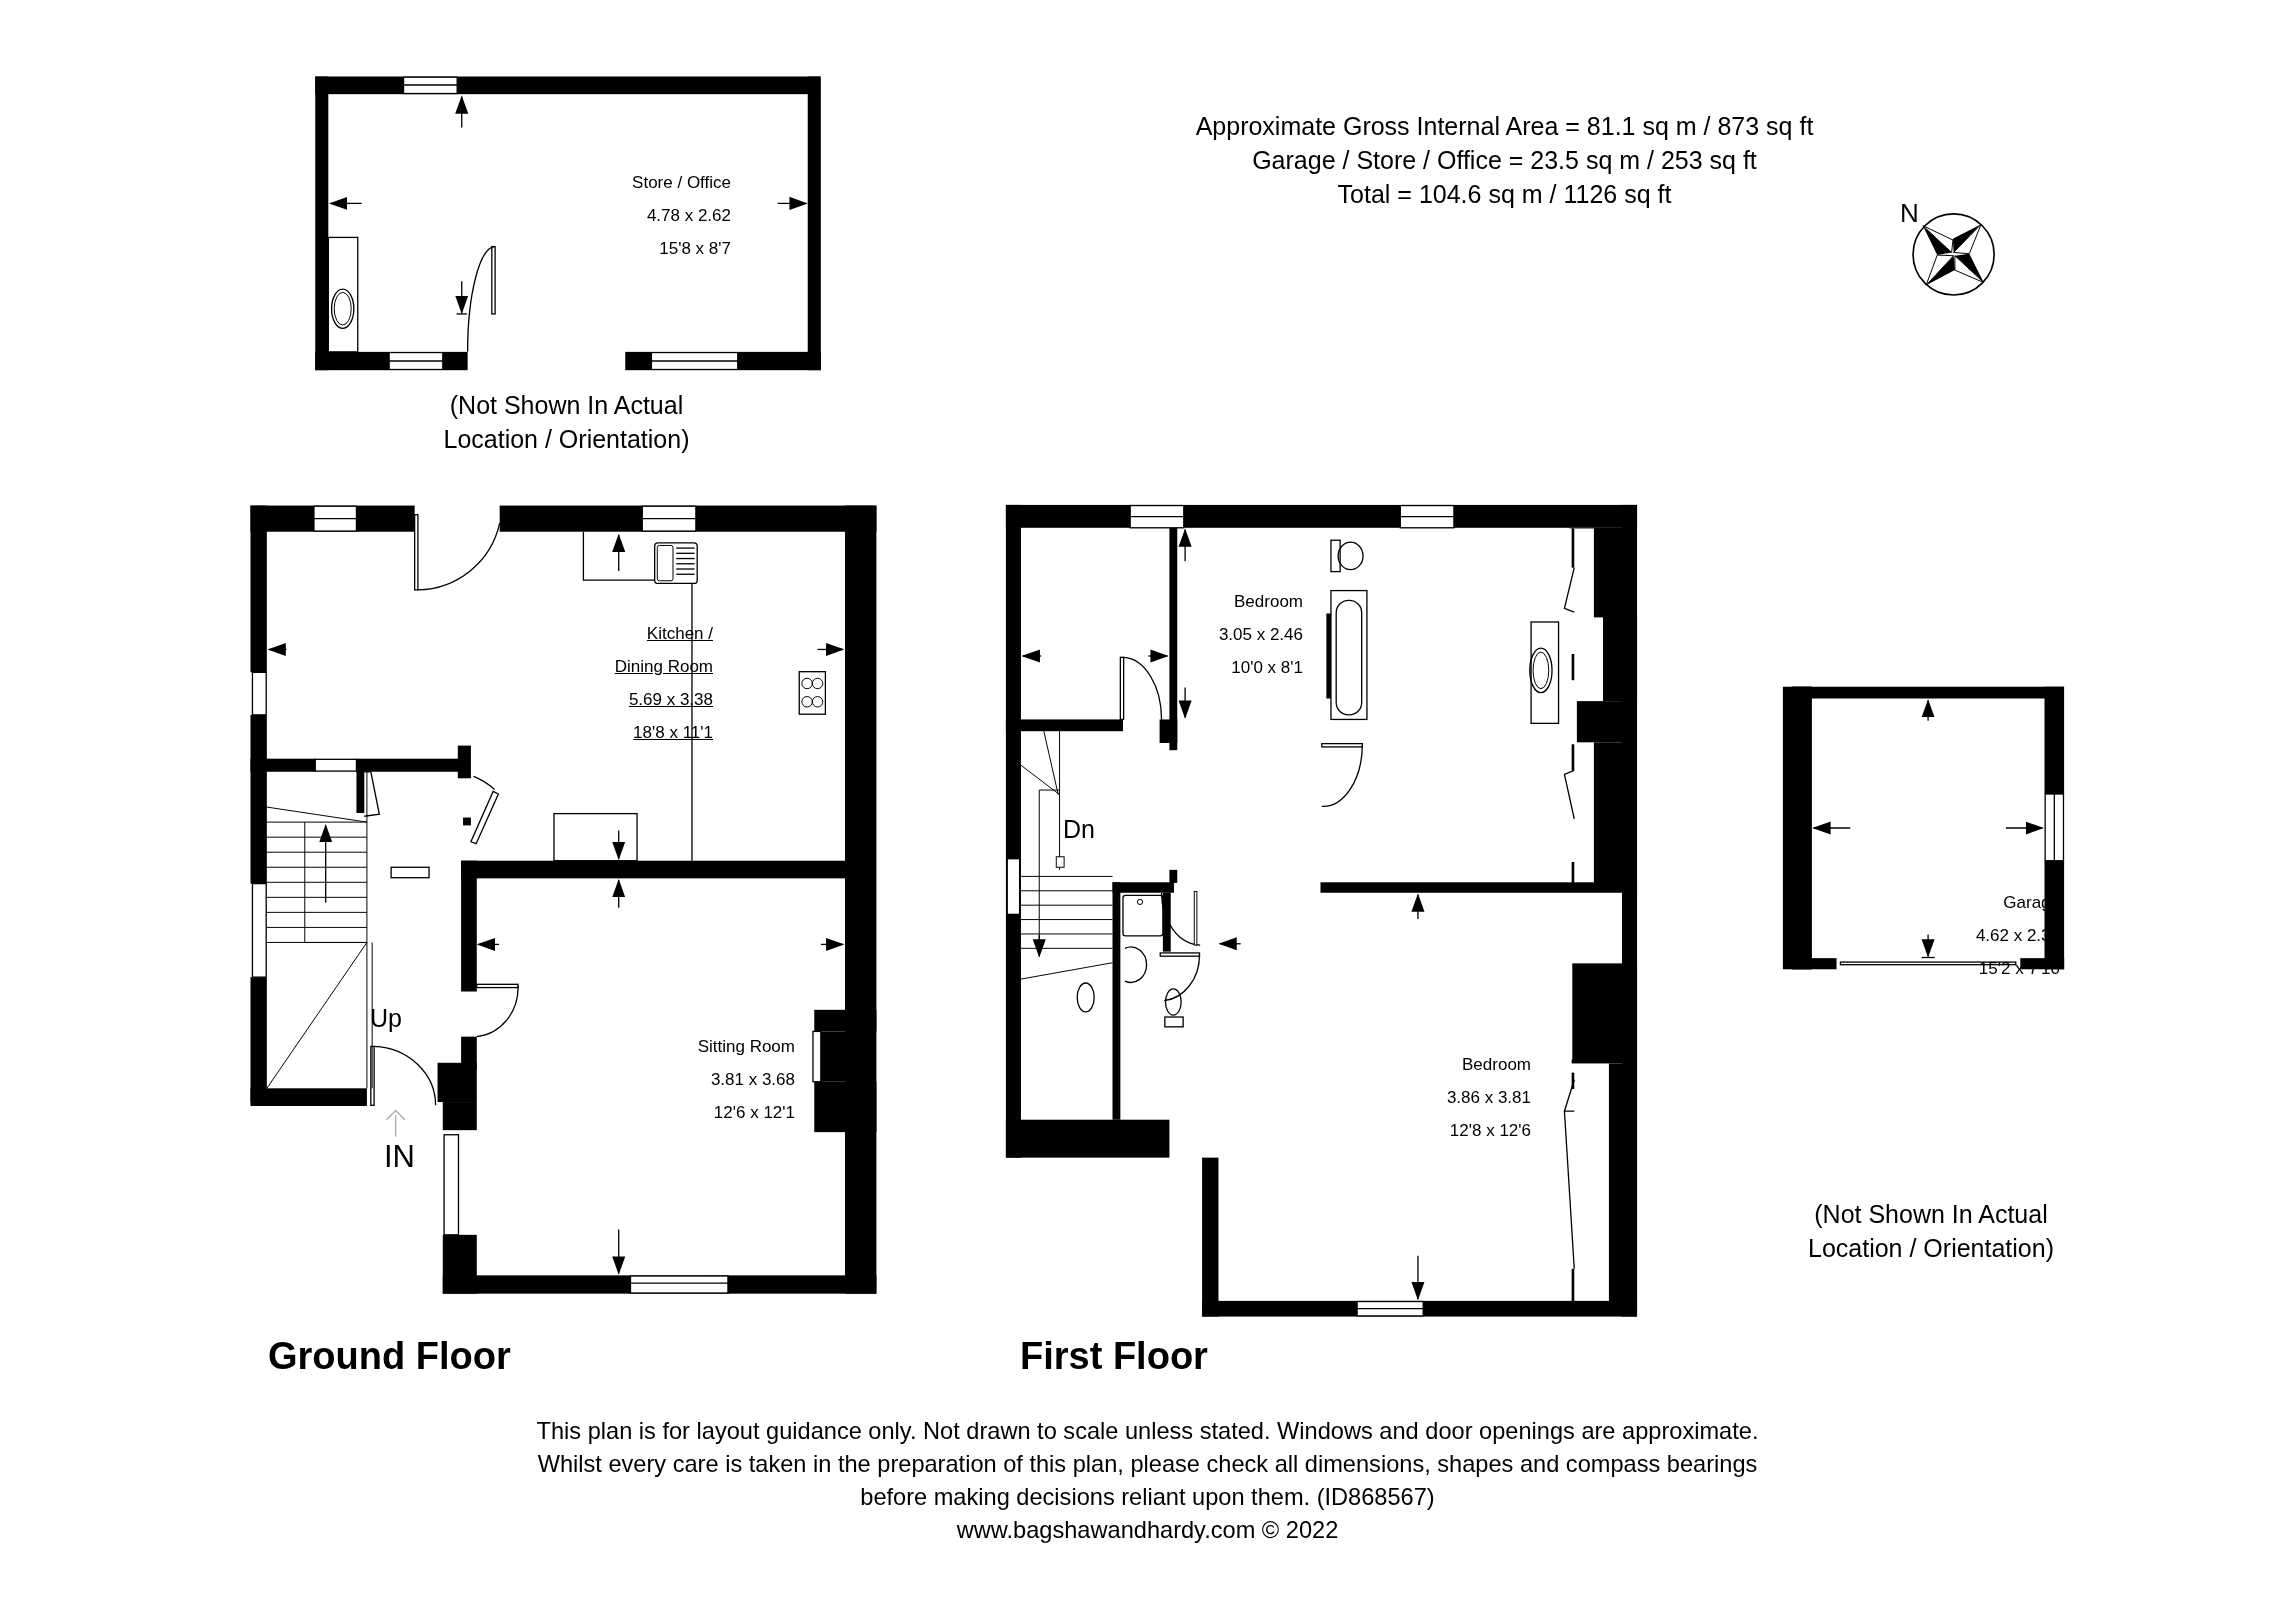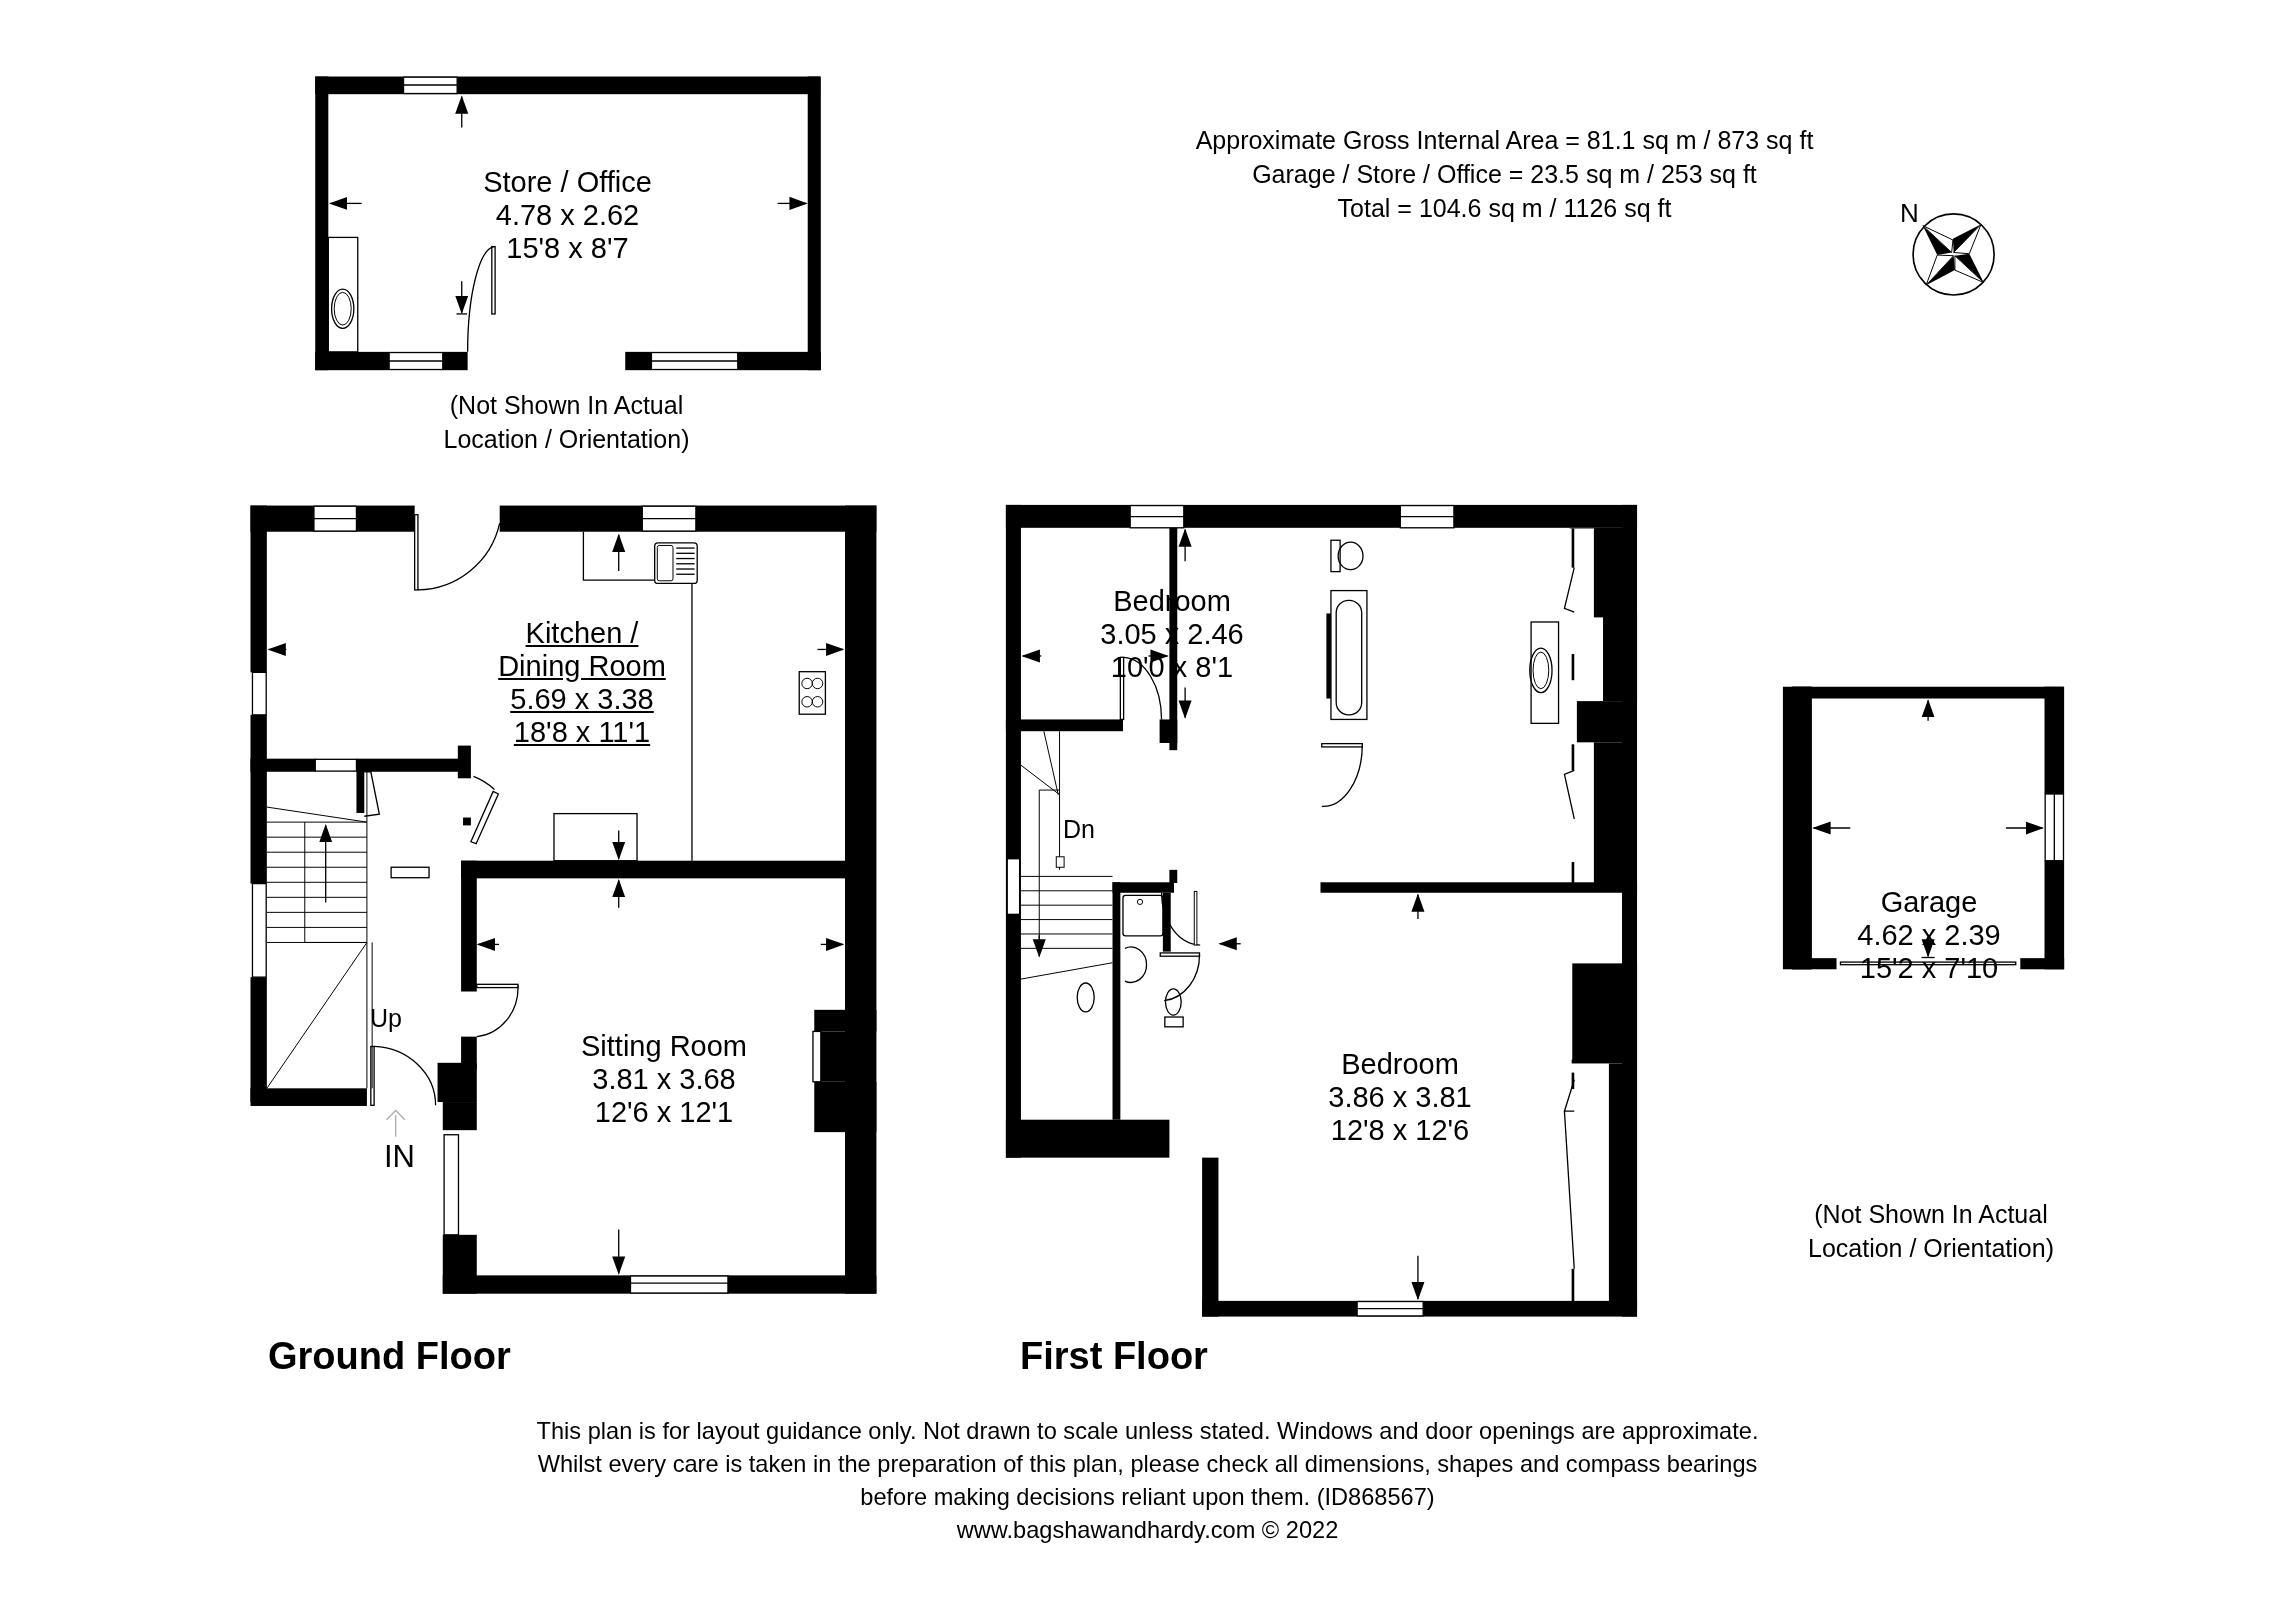--- a/index.html
+++ b/index.html
@@ -1,20 +1,20 @@
 <!DOCTYPE html>
 <html style="font-size:10.5px"><head>
 <meta charset="utf-8">
 <style>
   html, body { margin: 0; padding: 0; background: #ffffff; }
   body { width: 2295px; height: 1622px; position: relative; overflow: hidden;
          font-family: "Liberation Sans", sans-serif; color: #000; }
   .abs { position: absolute; }
   .txt { font-family: "Liberation Sans", sans-serif; color: #000; text-align: center; white-space: nowrap; }
-  .room-label { font-size: 29px; line-height: 33px; }
+  .room-label { font-size: 17px; line-height: 33px; text-align: right; }
   .area-text { font-size: 25px; line-height: 34px; }
   .note { font-size: 25px; line-height: 34px; }
   .floor-title { font-size: 38px; font-weight: bold; margin-left: 16px; }
   .disclaimer { font-size: 23.6px; line-height: 33px; }
   svg.plan { position: absolute; left: 0; top: 0; }
 </style>
 </head>
 <body>
 
 <svg class="plan" width="2295" height="1622" viewBox="0 0 3509 2480">
@@ -551,21 +551,21 @@
     <g stroke="#000" stroke-width="2">
       <line x1="2948" y1="1102" x2="2948" y2="1071" marker-end="url(#arr)"></line>
       <line x1="2829" y1="1266" x2="2773" y2="1266" marker-end="url(#arr)"></line>
       <line x1="3067" y1="1266" x2="3123" y2="1266" marker-end="url(#arr)"></line>
       <line x1="2948" y1="1429" x2="2948" y2="1462" marker-end="url(#arr)"></line>
       <line x1="2938" y1="1464" x2="2958" y2="1464"></line>
     </g>
   </g>
 </svg>
 
-<div class="abs txt area-text" style="left:1112px; top:123px; width:785px;">
+<div class="abs txt area-text" style="left:1112px; top:109px; width:785px;">
   <div>Approximate Gross Internal Area = 81.1 sq m / 873 sq ft</div>
   <div>Garage / Store / Office = 23.5 sq m / 253 sq ft</div>
   <div>Total = 104.6 sq m / 1126 sq ft</div>
 </div>
 
 <div class="abs txt" style="left:1900px; top:198px; font-size:26px;">N</div>
 
 <div class="abs txt room-label" style="left:404px; top:166px; width:327px;">
   <div>Store / Office</div>
   <div>4.78 x 2.62</div>

